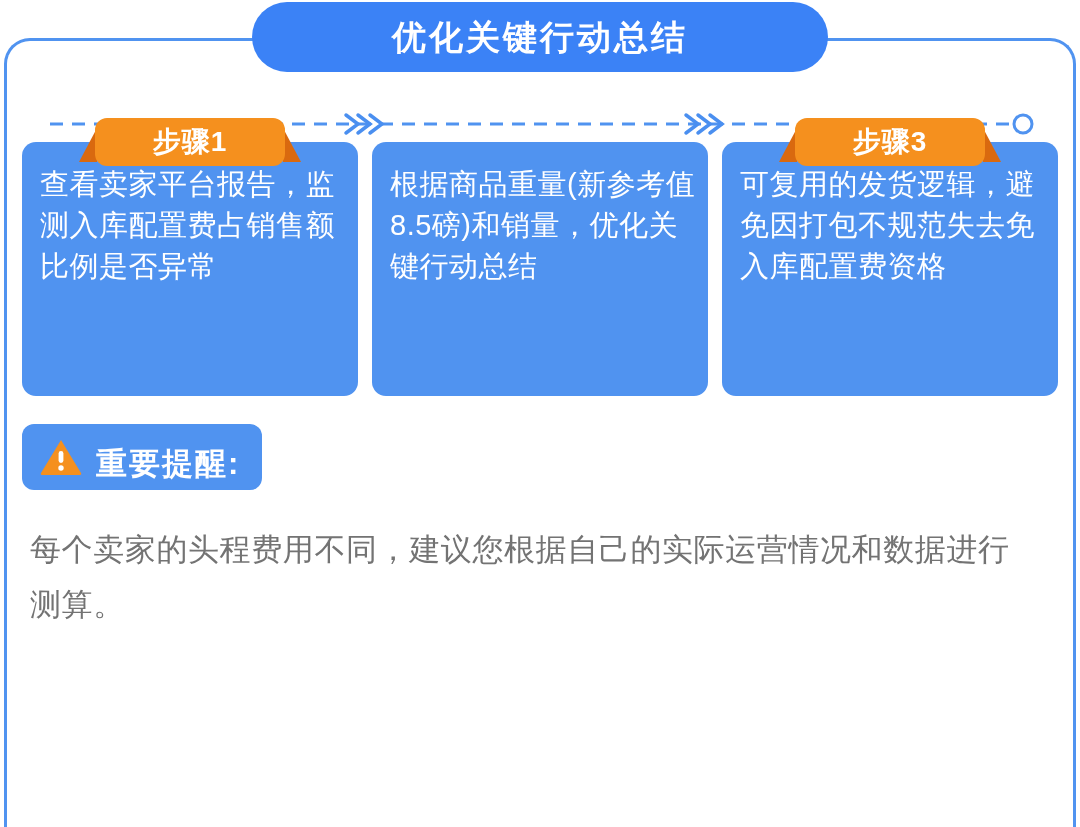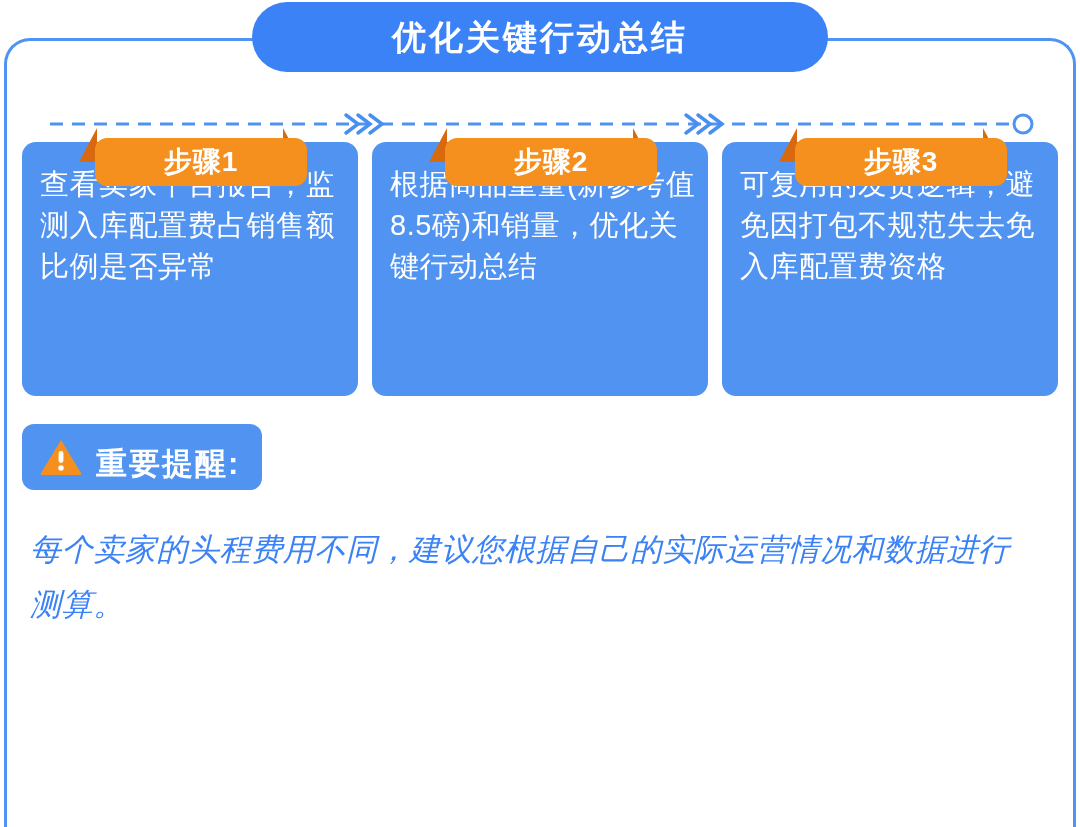--- a/index.html
+++ b/index.html
@@ -125,28 +125,27 @@
   }
   .badge-tail-r {
     right: -16px;
     border-width: 0 18px 34px 0;
     border-color: transparent transparent #d9690f transparent;
   }
   .badge {
     position: absolute;
     left: 0;
     top: 0;
-    width: 212px;
+    width: 190px;
     height: 48px;
     background: #f5901e;
     border-radius: 12px;
     display: flex;
     align-items: center;
     justify-content: center;
-    margin-top: 20px;
   }
   .badge-label {
     color: #ffffff;
     font-size: 28px;
     font-weight: bold;
     letter-spacing: 1px;
     line-height: 1;
   }
 
   
@@ -175,26 +174,25 @@
 
   
   .paragraphs {
     position: absolute;
     left: 30px;
     top: 522px;
     width: 1010px;
     z-index: 2;
   }
   .para {
-    color: #3b82f6;
+    color: #737373;
     font-size: 31px;
     line-height: 1.78;
     letter-spacing: 0.6px;
     word-break: break-all;
-    font-style: italic;
   }
   .para + .para { margin-top: 22px; }
 </style>
 </head>
 <body>
 
 <div id="root">
 
   <div class="frame"></div>
 
@@ -229,27 +227,20 @@
         <div class="badge">
           <span class="badge-label">步骤1</span>
         </div>
       </div>
     </div>
 
     <div class="step">
       <div class="step-card">
         <div class="step-body">根据商品重量(新参考值8.5磅)和销量，优化关键行动总结</div>
       </div>
-      <div class="badge-wrap">
-        <div class="badge-tail-l"></div>
-        <div class="badge-tail-r"></div>
-        <div class="badge">
-          <span class="badge-label">步骤2</span>
-        </div>
-      </div>
     </div>
 
     <div class="step">
       <div class="step-card">
         <div class="step-body">可复用的发货逻辑，避免因打包不规范失去免入库配置费资格</div>
       </div>
       <div class="badge-wrap">
         <div class="badge-tail-l"></div>
         <div class="badge-tail-r"></div>
         <div class="badge">

